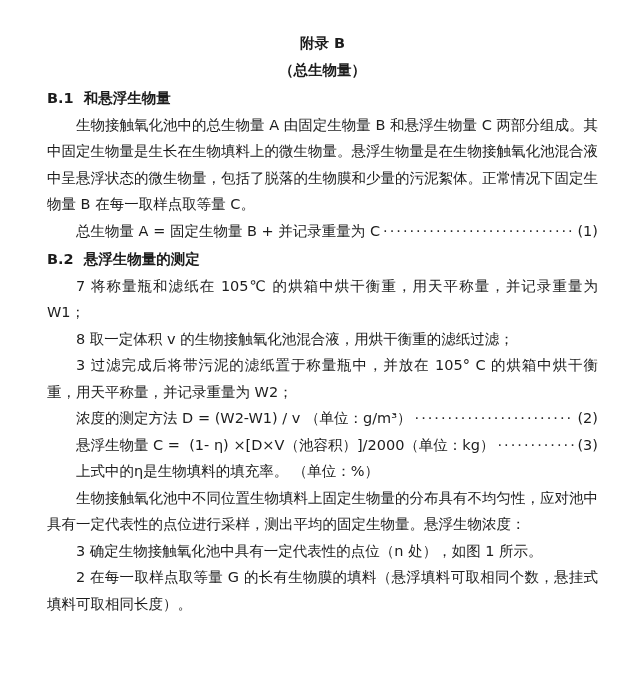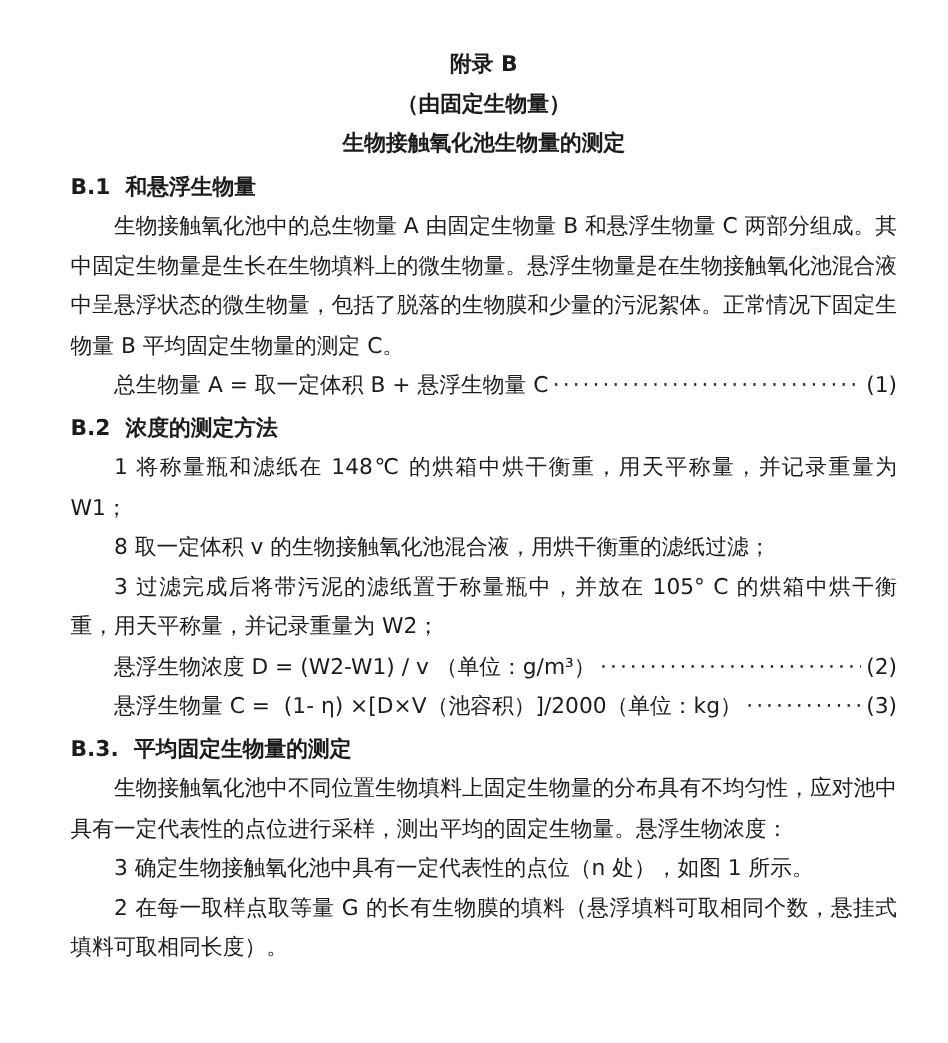--- a/index.html
+++ b/index.html
@@ -54,45 +54,44 @@
   }
   .f-num { flex: 0 0 auto; white-space: pre; }
 </style>
 </head>
 <body>
 
 <div class="page">
 
   <div class="doc-header">
     <div class="hline">附录 B</div>
-    <div class="hline">（由固定生物量）</div>
-    <div class="hline">生物接触氧化池生物量的测定</div>
+    <div class="hline">（总生物量）</div>
   </div>
 
   <div class="sec-heading">B.1  和悬浮生物量</div>
-  <p class="body-para">生物接触氧化池中的总生物量 A 由固定生物量 B 和悬浮生物量 C 两部分组成。其中固定生物量是生长在生物填料上的微生物量。悬浮生物量是在生物接触氧化池混合液中呈悬浮状态的微生物量，包括了脱落的生物膜和少量的污泥絮体。正常情况下固定生物量 B 平均固定生物量的测定 C。</p>
+  <p class="body-para">生物接触氧化池中的总生物量 A 由固定生物量 B 和悬浮生物量 C 两部分组成。其中固定生物量是生长在生物填料上的微生物量。悬浮生物量是在生物接触氧化池混合液中呈悬浮状态的微生物量，包括了脱落的生物膜和少量的污泥絮体。正常情况下固定生物量 B 在每一取样点取等量 C。</p>
   <div class="formula-line">
-    <span class="f-text">总生物量 A = 取一定体积 B + 悬浮生物量 C</span>
+    <span class="f-text">总生物量 A = 固定生物量 B + 并记录重量为 C</span>
     <span class="f-leader">····································································································</span>
     <span class="f-num">(1)</span>
   </div>
 
-  <div class="sec-heading">B.2  浓度的测定方法</div>
-  <p class="step-item">1 将称量瓶和滤纸在 148℃ 的烘箱中烘干衡重，用天平称量，并记录重量为 W1；</p>
+  <div class="sec-heading">B.2  悬浮生物量的测定</div>
+  <p class="step-item">7 将称量瓶和滤纸在 105℃ 的烘箱中烘干衡重，用天平称量，并记录重量为 W1；</p>
   <p class="step-item">8 取一定体积 v 的生物接触氧化池混合液，用烘干衡重的滤纸过滤；</p>
   <p class="step-item">3 过滤完成后将带污泥的滤纸置于称量瓶中，并放在 105° C 的烘箱中烘干衡重，用天平称量，并记录重量为 W2；</p>
   <div class="formula-line">
-    <span class="f-text">悬浮生物浓度 D = (W2-W1) / v （单位：g/m³）</span>
+    <span class="f-text">浓度的测定方法 D = (W2-W1) / v （单位：g/m³）</span>
     <span class="f-leader">····································································································</span>
     <span class="f-num">(2)</span>
   </div>
   <div class="formula-line">
     <span class="f-text">悬浮生物量 C =  (1- η) ×[D×V（池容积）]/2000（单位：kg）</span>
     <span class="f-leader">····································································································</span>
     <span class="f-num">(3)</span>
   </div>
+  <p class="step-item">上式中的η是生物填料的填充率。 （单位：%）</p>
 
-  <div class="sec-heading">B.3.  平均固定生物量的测定</div>
   <p class="body-para">生物接触氧化池中不同位置生物填料上固定生物量的分布具有不均匀性，应对池中具有一定代表性的点位进行采样，测出平均的固定生物量。悬浮生物浓度：</p>
   <p class="step-item">3 确定生物接触氧化池中具有一定代表性的点位（n 处），如图 1 所示。</p>
   <p class="step-item">2 在每一取样点取等量 G 的长有生物膜的填料（悬浮填料可取相同个数，悬挂式填料可取相同长度）。</p>
 
 </div>
 
 </body></html>

